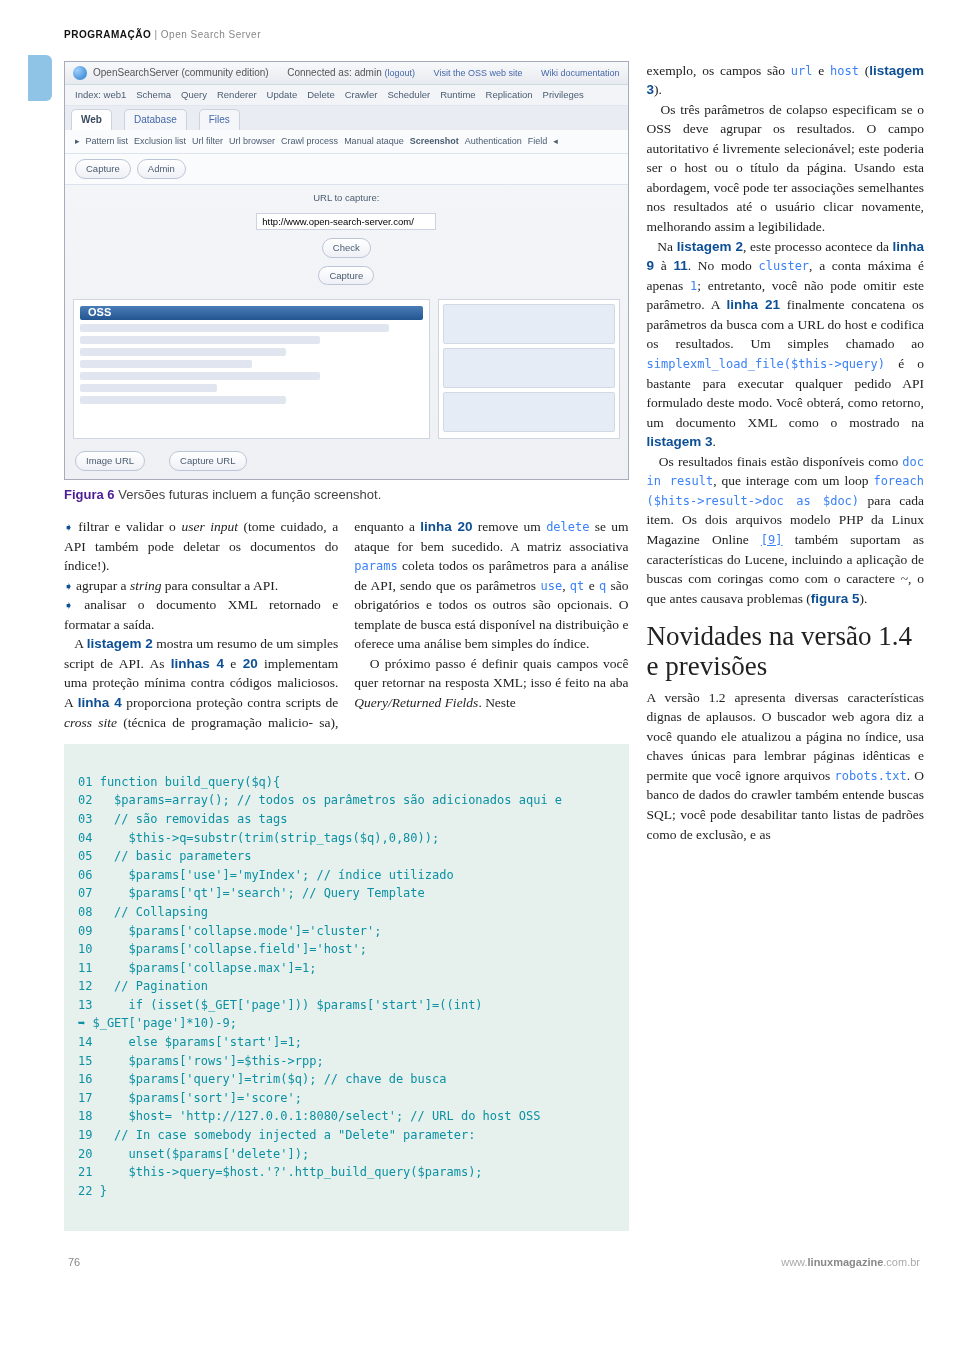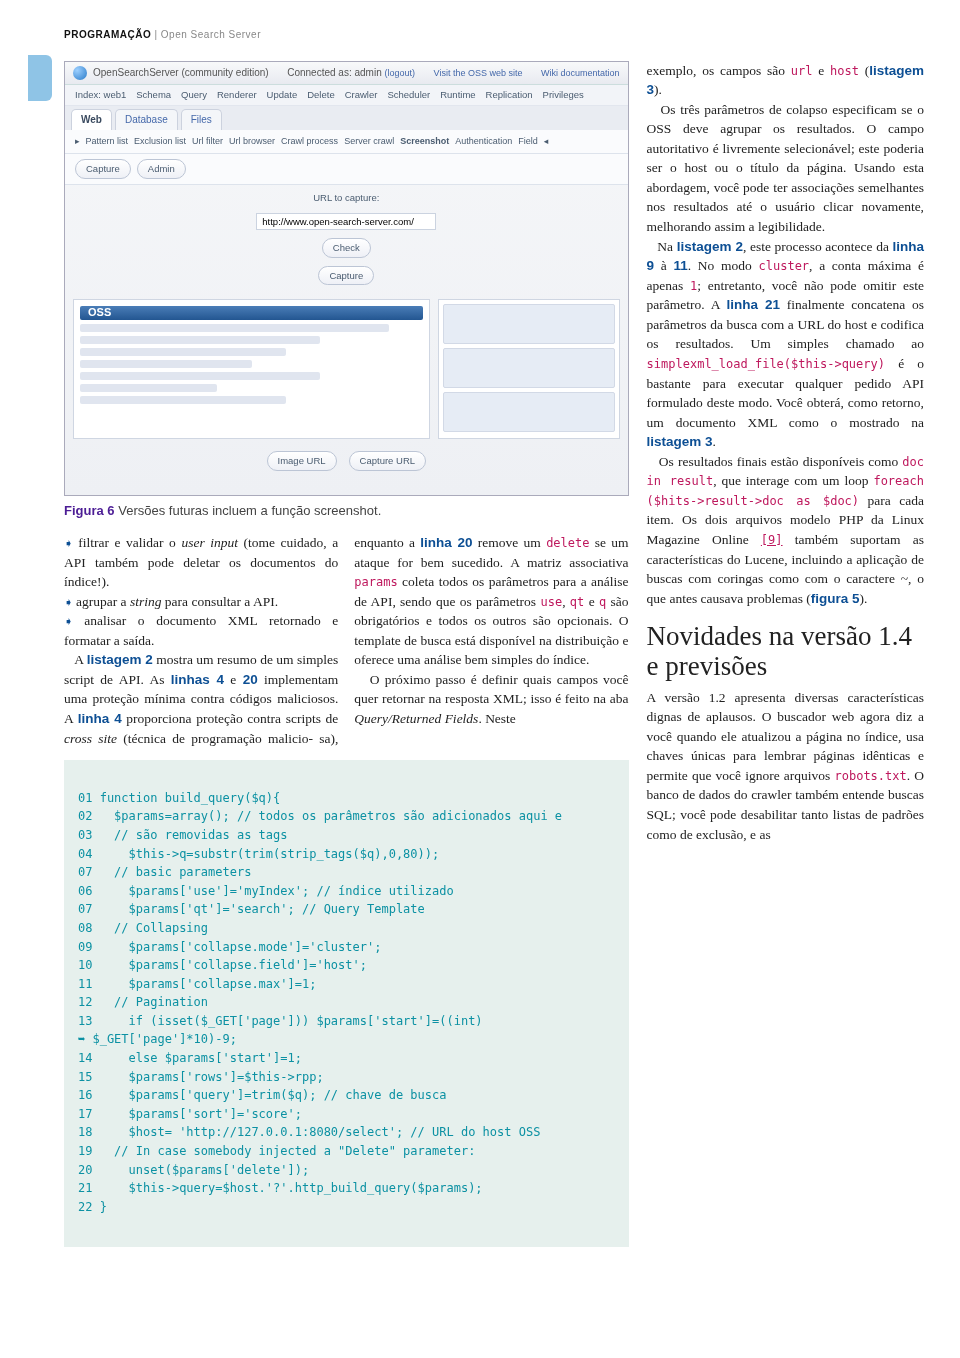--- a/index.html
+++ b/index.html
@@ -13,46 +13,46 @@
   .rightcol { width: 285px; }
   .tabmark { position: absolute; left: 0; top: 55px; width: 24px; height: 46px; background: #8fc4e6; border-radius: 0 6px 6px 0; }
 
   
   .shot { width: 100%; border: 1px solid #aab; margin-bottom: 6px; background: linear-gradient(#f6f7f9,#eef0f4); font-family: Arial, sans-serif; font-size: 10px; color: #555; }
   .shot-h { display: flex; align-items: flex-end; justify-content: space-between; padding: 4px 8px; background: linear-gradient(#f8f9fa,#e8eaf0); border-bottom: 1px solid #cdd; }
   .shot-h .t { display:flex; align-items:center; gap:6px; }
   .globe { width:14px; height:14px; border-radius:50%; background: radial-gradient(circle at 30% 30%, #9dd0ff, #2a7bc9); display:inline-block; }
   .shot-h a { color:#4468aa; font-size:9px; }
   .shot-row { display:flex; gap:10px; padding: 3px 10px; color:#4a5c70; font-size: 9.5px; align-items:center; border-bottom: 1px solid #e2e6ee; background:#f2f4f8; }
-  .shot-tabs { display:flex; gap: 3px; padding: 3px 6px 0 6px; background:#e9ecf2; font-size: 10px; }
+  .shot-tabs { display:flex; gap: 12px; padding: 3px 6px 0 6px; background:#e9ecf2; font-size: 10px; }
   .tab { padding: 3px 9px; background:#f4f6f9; border:1px solid #ccd2de; border-bottom:none; border-radius: 5px 5px 0 0; color:#4468aa; }
   .tab.active { background:#fff; font-weight:700; color:#3a4a5f; }
   .shot-sub { display:flex; flex-wrap:wrap; gap:6px; padding:5px 10px; font-size:9px; color:#4a5c70; background:#fafbfd; border-bottom:1px solid #dde3ec; }
   .btn-sh { padding:2px 10px; border:1px solid #bcc5d5; border-radius:10px; background:linear-gradient(#fff,#eef0f6); font-size:9.5px; color:#4a5c70; }
   .shot-url { display:flex; gap:8px; align-items:center; padding:6px 16px; font-size:9.5px; color:#4a5c70;flex-direction:column; }
   .shot-url input { font-size:9.5px; padding:2px 5px; border:1px solid #cbd3e0; width:180px; }
   .shot-body { padding:8px; display:flex; gap:8px; }
   .shp { border:1px solid #cfd6e2; background:#fff; min-height:140px; }
   .shp.left { flex:2; padding:6px; }
   .shp.right { flex:1; display:flex; flex-direction:column; gap:4px; padding:4px; }
   .bar { height:8px; background:#e0e5ef; margin:4px 0; border-radius:2px; }
   .bar.w70{width:70%} .bar.w50{width:50%} .bar.w90{width:90%} .bar.w60{width:60%} .bar.w40{width:40%}
   .hero { height:14px; background: linear-gradient(#4a7db7,#235691); border-radius:2px; margin-bottom:4px; color:#fff; font-size:11px; display:flex; align-items:center; padding-left:8px; font-weight:700; }
   .thumb { height:40px; background:#e6ecf5; border:1px solid #d2d9e6; border-radius:2px; }
-  .shot-bot { display:flex; gap:12px; padding:4px 10px 24px 10px;justify-content:center; }
+  .shot-bot { display:flex; gap:24px; padding:4px 10px 8px 10px; }
 
   .fig-cap { font-family: Arial, sans-serif; font-size: 13px; color:#444; padding-bottom: 12px; border-bottom: 0 solid transparent; }
   .fig-cap .b { color:#4c1d95; font-weight:700; }
 
   .two-col { column-count: 2; column-gap: 16px; text-align: justify; }
   .two-col p { margin-bottom: 0; }
   .arrow { color:#0d4f94; font-size:11px; }
   i { font-style: italic; }
   .bl { color:#0d4f94; font-weight:700; font-family: Arial, sans-serif; }
-  .mono { font-family: "Lucida Console", Monaco, monospace; font-size: 12px; color:#be185d; }
+  .mono { font-family: "Lucida Console", Monaco, monospace; font-size: 12px; color:#3b82f6; }
 
   .listing { background:#e6f0ed; margin-top:12px; padding: 10px 14px 12px 14px; font-family: "Lucida Console", Monaco, monospace; font-size:12px; line-height:1.55; color:#0c91a3; white-space:pre; overflow:hidden; }
   .listing-title { font-family: Arial, sans-serif; font-weight:700; color:#0d4f94; font-size:18px; margin-bottom:8px; }
   .ln { color:#0c91a3; }
 
   .rightcol p { text-align: justify; margin-bottom: 0; }
   h2.section { font-family: Georgia, serif; font-size: 27px; line-height:1.1; font-weight:400; margin: 14px 0 6px 0; }
 
   .footer { display:flex; justify-content:space-between; font-family: Arial, sans-serif; font-size:11px; color:#888; margin-top: 24px; padding: 0 4px; }
   .footer .r { color:#aaa; }
@@ -100,21 +100,21 @@
           <span class="tab">Database</span>
           <span class="tab">Files</span>
         </div>
         <div class="shot-sub">
           <span>▸</span>
           <span>Pattern list</span>
             <span>Exclusion list</span>
             <span>Url filter</span>
             <span>Url browser</span>
             <span>Crawl process</span>
-            <span>Server crawl</span>
+            <span>Manual ataque</span>
             <b>Screenshot</b>
             <span>Authentication</span>
             <span>Field</span>
           <span>◂</span>
         </div>
         <div class="shot-sub">
           <span class="btn-sh">Capture</span>
           <span class="btn-sh">Admin</span>
         </div>
         <div class="shot-url">
@@ -159,21 +159,21 @@
           <span>sa), enquanto a </span><span class="bl">linha 20</span><span> remove um </span><span class="mono">delete</span><span> se um ataque for bem sucedido. A matriz associativa </span><span class="mono">params</span><span> coleta todos os parâmetros para a análise de API, sendo que os parâmetros </span><span class="mono">use</span><span>, </span><span class="mono">qt</span><span> e </span><span class="mono">q</span><span> são obrigatórios e todos os outros são opcionais. O template de busca está disponível na distribuição e oferece uma análise bem simples do índice.</span><br>
           &nbsp;&nbsp;&nbsp;<span>O próximo passo é definir quais campos você quer retornar na resposta XML; isso é feito na aba </span><i>Query/Returned Fields</i><span>. Neste</span>
         </p>
       </div>
 
       <div class="listing">
 <span class="ln">01 function build_query($q){</span>
 <span class="ln">02   $params=array(); // todos os parâmetros são adicionados aqui e</span>
 <span class="ln">03   // são removidas as tags</span>
 <span class="ln">04     $this-&gt;q=substr(trim(strip_tags($q),0,80));</span>
-<span class="ln">07   // basic parameters</span>
+<span class="ln">05   // basic parameters</span>
 <span class="ln">06     $params['use']='myIndex'; // índice utilizado</span>
 <span class="ln">07     $params['qt']='search'; // Query Template</span>
 <span class="ln">08   // Collapsing</span>
 <span class="ln">09     $params['collapse.mode']='cluster';</span>
 <span class="ln">10     $params['collapse.field']='host';</span>
 <span class="ln">11     $params['collapse.max']=1;</span>
 <span class="ln">12   // Pagination</span>
 <span class="ln">13     if (isset($_GET['page'])) $params['start']=((int)</span>
 <span class="ln">➥ $_GET['page']*10)-9;</span>
 <span class="ln">14     else $params['start']=1;</span>
@@ -193,13 +193,17 @@
         <span>exemplo, os campos são </span><span class="mono">url</span><span> e </span><span class="mono">host</span><span> (</span><span class="bl">listagem 3</span><span>).</span>
       </p>
       <p>&nbsp;&nbsp;&nbsp;<span>Os três parâmetros de colapso especificam se o OSS deve agrupar os resultados. O campo autoritativo é livremente selecionável; este poderia ser o host ou o título da página. Usando esta abordagem, você pode ter associações semelhantes nos resultados até o usuário clicar novamente, melhorando assim a legibilidade.</span></p>
       <p>&nbsp;&nbsp;&nbsp;<span>Na </span><span class="bl">listagem 2</span><span>, este processo acontece da </span><span class="bl">linha 9</span><span> à </span><span class="bl">11</span><span>. No modo </span><span class="mono">cluster</span><span>, a conta máxima é apenas </span><span class="mono">1</span><span>; entretanto, você não pode omitir este parâmetro. A </span><span class="bl">linha 21</span><span> finalmente concatena os parâmetros da busca com a URL do host e codifica os resultados. Um simples chamado ao </span><span class="mono">simplexml_load_file($this-&gt;query)</span><span> é o bastante para executar qualquer pedido API formulado deste modo. Você obterá, como retorno, um documento XML como o mostrado na </span><span class="bl">listagem 3</span><span>.</span></p>
       <p>&nbsp;&nbsp;&nbsp;<span>Os resultados finais estão disponíveis como </span><span class="mono">doc in result</span><span>, que interage com um loop </span><span class="mono">foreach ($hits-&gt;result-&gt;doc as $doc)</span><span> para cada item. Os dois arquivos modelo PHP da Linux Magazine Online </span><span class="mono" style="text-decoration:underline">[9]</span><span> também suportam as características do Lucene, incluindo a aplicação de buscas com coringas como com o caractere ~, o que antes causava problemas (</span><span class="bl">figura 5</span><span>).</span></p>
       <h2 class="section">Novidades na versão 1.4 e previsões</h2>
       <p><span>A versão 1.2 apresenta diversas características dignas de aplausos. O buscador web agora diz a você quando ele atualizou a página no índice, usa chaves únicas para lembrar páginas idênticas e permite que você ignore arquivos </span><span class="mono">robots.txt</span><span>. O banco de dados do crawler também entende buscas SQL; você pode desabilitar tanto listas de padrões como de exclusão, e as</span></p>
     </div>
   </div>
 
+  <div class="footer">
+    <span>76</span>
+    <span class="r">www.<span class="lk">linuxmagazine</span>.com.br</span>
+  </div>
 </div>
 
 </body></html>

